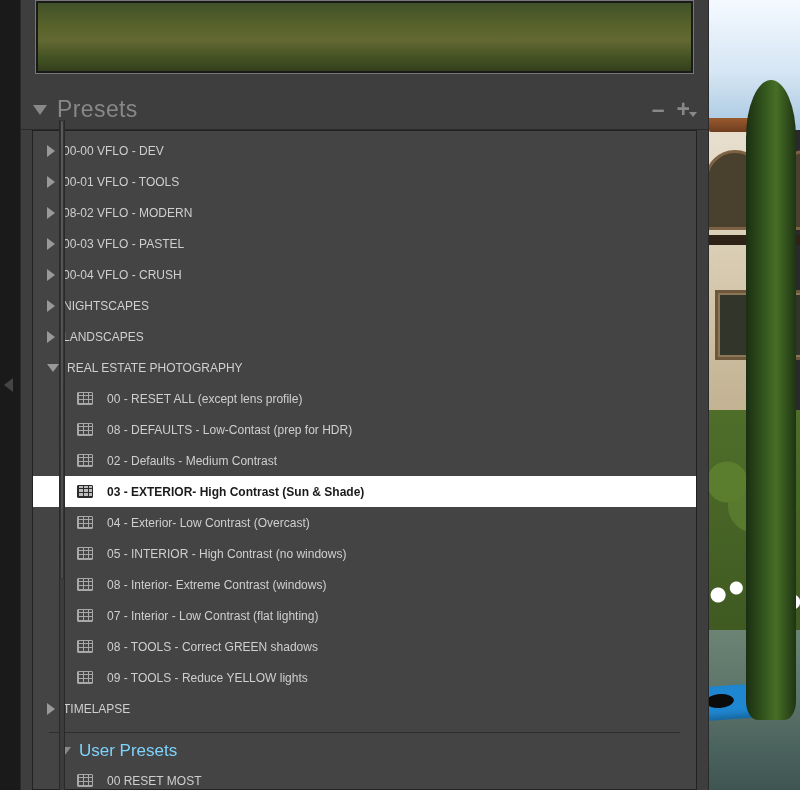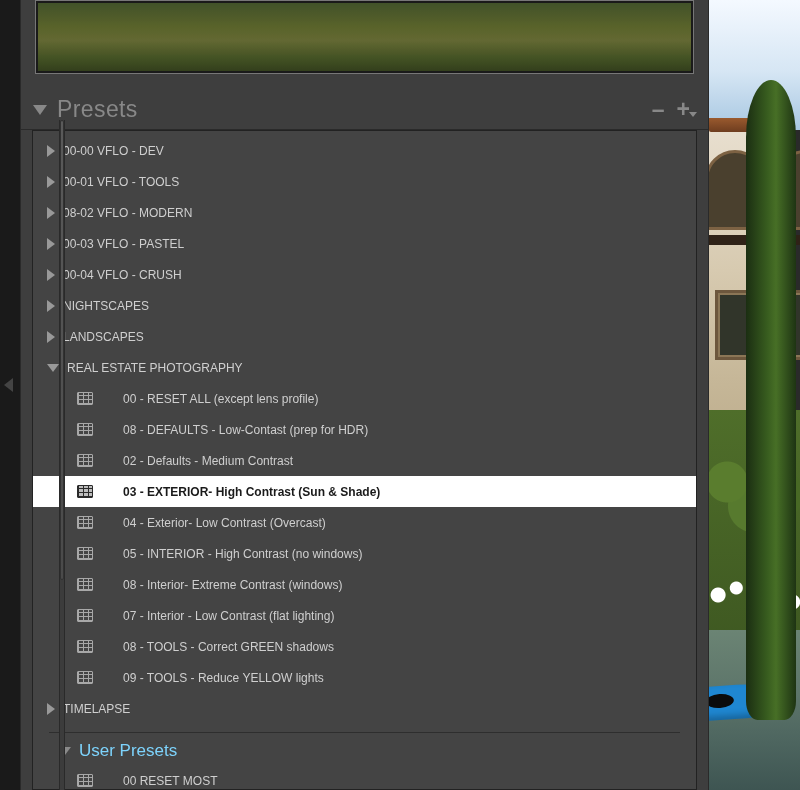--- a/index.html
+++ b/index.html
@@ -118,21 +118,20 @@
   .folder-row .tri-down {
     width: 0; height: 0;
     border-left: 6px solid transparent;
     border-right: 6px solid transparent;
     border-top: 8px solid #999;
     margin-right: 8px;
     flex-shrink: 0;
   }
   .preset-row {
     padding-left: 44px;
-    gap: 16px;
   }
   .preset-row .preset-icon {
     width: 16px;
     height: 13px;
     border: 1px solid #a8a8a8;
     border-radius: 1px;
     margin-right: 14px;
     flex-shrink: 0;
     position: relative;
     background:

